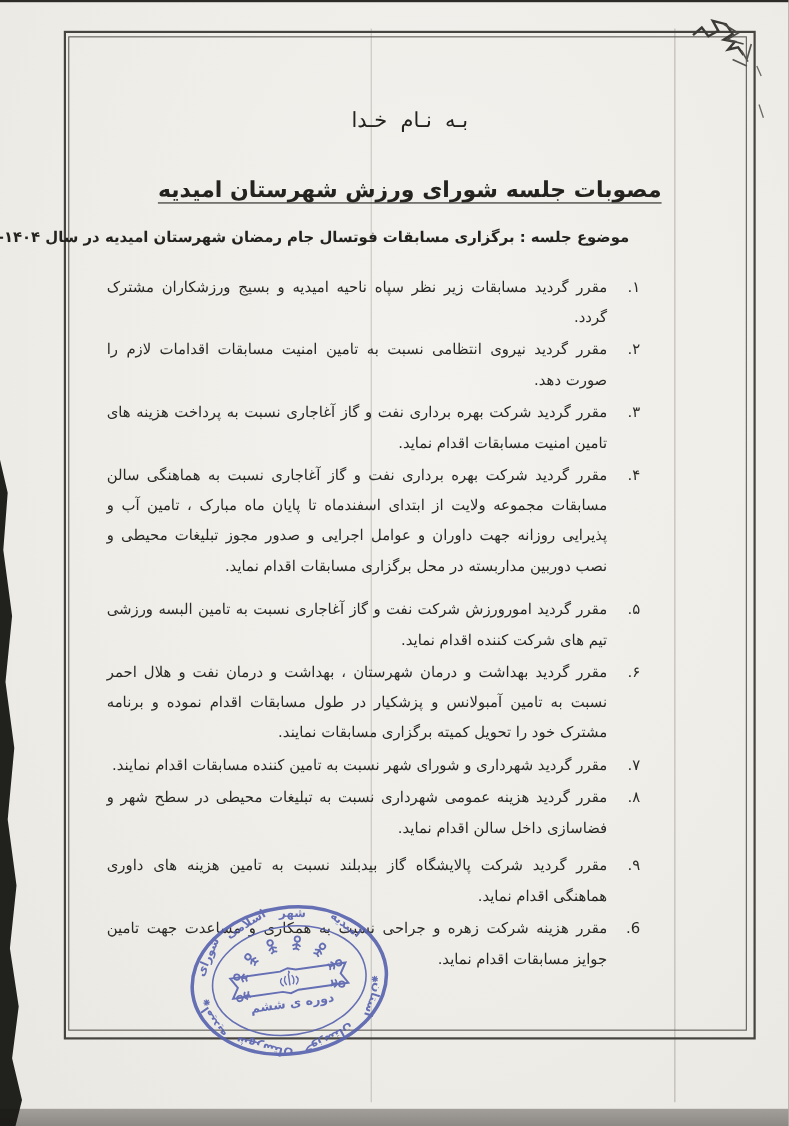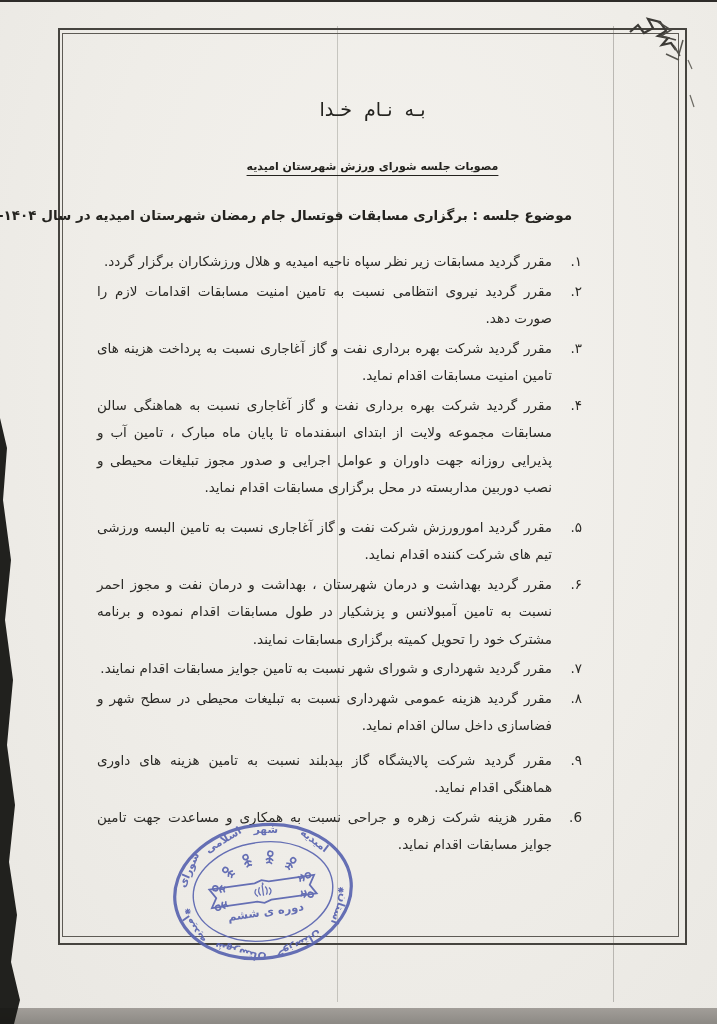--- a/index.html
+++ b/index.html
@@ -19,21 +19,21 @@
   .torn-mark{position:absolute;left:600px;top:0;width:110px;height:150px;z-index:9;}
   
   .frame-outer{position:absolute;left:58px;top:28px;width:625px;height:913px;
     border:2px solid #46443f;z-index:2;}
   .frame-inner{position:absolute;left:62px;top:33px;width:615px;height:902px;
     border:1px solid #5e5b55;z-index:2;}
   
   .headers{position:absolute;left:58px;top:0;width:629px;text-align:center;z-index:3;
     color:#24231f;direction:rtl;}
   .bismillah{position:absolute;left:0;width:100%;top:98px;font-size:19px;word-spacing:6px;}
-  .doc-title{position:absolute;left:0;width:100%;top:160px;font-size:11px;font-weight:bold;
+  .doc-title{position:absolute;left:0;width:100%;top:160px;font-size:20px;font-weight:bold;
     text-decoration:underline;text-underline-offset:5px;text-decoration-thickness:1px;}
   .subject-row{position:absolute;left:97px;top:205px;width:485px;direction:rtl;text-align:right;
     z-index:3;}
   .subject{font-size:13.5px;font-weight:bold;color:#24231f;padding-right:10px;white-space:nowrap;}
   .items{position:absolute;left:97px;top:248px;width:485px;direction:rtl;z-index:3;
     list-style:none;margin:0;padding:0;color:#2b2a26;font-size:13.5px;line-height:27.5px;}
   .items li{display:flex;margin-bottom:2px;}
   .items li:nth-child(4){margin-bottom:12px;}
   .items li:nth-child(8){margin-bottom:7px;}
   .num{flex:0 0 30px;text-align:right;}
@@ -61,45 +61,45 @@
     <div class="doc-title">مصوبات جلسه شورای ورزش شهرستان امیدیه</div>
   </div>
 
   <div class="subject-row">
     <span class="subject">موضوع جلسه : برگزاری مسابقات فوتسال جام رمضان شهرستان امیدیه در سال ۱۴۰۴-۱۴۰۳</span>
   </div>
 
   <ol class="items">
     <li>
       <span class="num">۱.</span>
-      <p class="txt">مقرر گردید مسابقات زیر نظر سپاه ناحیه امیدیه و هلال ورزشکاران برگزار گردد.</p>
+      <p class="txt">مقرر گردید مسابقات زیر نظر سپاه ناحیه امیدیه و بسیج ورزشکاران مشترک گردد.</p>
     </li>
     <li>
       <span class="num">۲.</span>
       <p class="txt">مقرر گردید نیروی انتظامی نسبت به تامین امنیت مسابقات اقدامات لازم را صورت دهد.</p>
     </li>
     <li>
       <span class="num">۳.</span>
       <p class="txt">مقرر گردید شرکت بهره برداری نفت و گاز آغاجاری نسبت به پرداخت هزینه های تامین امنیت مسابقات اقدام نماید.</p>
     </li>
     <li>
       <span class="num">۴.</span>
       <p class="txt">مقرر گردید شرکت بهره برداری نفت و گاز آغاجاری نسبت به هماهنگی سالن مسابقات مجموعه ولایت از ابتدای اسفندماه تا پایان ماه مبارک ، تامین آب و پذیرایی روزانه جهت داوران و عوامل اجرایی و صدور مجوز تبلیغات محیطی و نصب دوربین مداربسته در محل برگزاری مسابقات اقدام نماید.</p>
     </li>
     <li>
       <span class="num">۵.</span>
       <p class="txt">مقرر گردید امورورزش شرکت نفت و گاز آغاجاری نسبت به تامین البسه ورزشی تیم های شرکت کننده اقدام نماید.</p>
     </li>
     <li>
       <span class="num">۶.</span>
-      <p class="txt">مقرر گردید بهداشت و درمان شهرستان ، بهداشت و درمان نفت و مجوز احمر نسبت به تامین آمبولانس و پزشکیار در طول مسابقات اقدام نموده و برنامه مشترک خود را تحویل کمیته برگزاری مسابقات نمایند.</p>
+      <p class="txt">مقرر گردید بهداشت و درمان شهرستان ، بهداشت و درمان نفت و هلال احمر نسبت به تامین آمبولانس و پزشکیار در طول مسابقات اقدام نموده و برنامه مشترک خود را تحویل کمیته برگزاری مسابقات نمایند.</p>
     </li>
     <li>
       <span class="num">۷.</span>
-      <p class="txt">مقرر گردید شهرداری و شورای شهر نسبت به تامین جوایز مسابقات اقدام نمایند.</p>
+      <p class="txt">مقرر گردید شهرداری و شورای شهر نسبت به تامین کننده مسابقات اقدام نمایند.</p>
     </li>
     <li>
       <span class="num">۸.</span>
       <p class="txt">مقرر گردید هزینه عمومی شهرداری نسبت به تبلیغات محیطی در سطح شهر و فضاسازی داخل سالن اقدام نماید.</p>
     </li>
     <li>
       <span class="num">۹.</span>
       <p class="txt">مقرر گردید شرکت پالایشگاه گاز بیدبلند نسبت به تامین هزینه های داوری هماهنگی اقدام نماید.</p>
     </li>
     <li>

